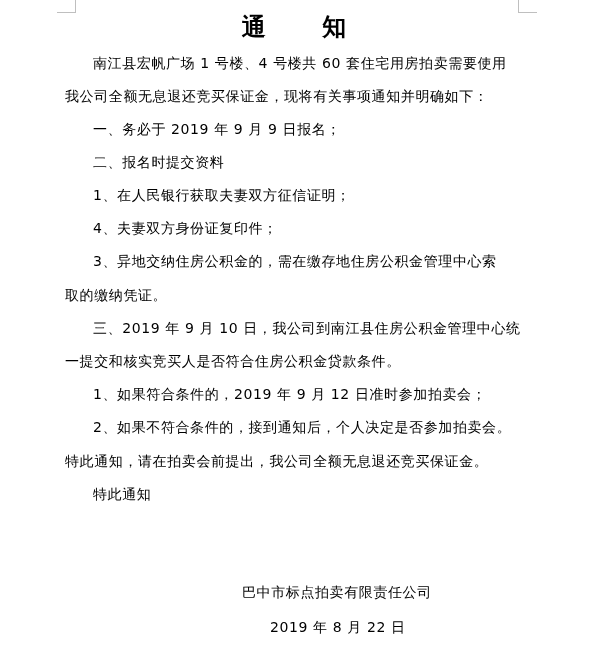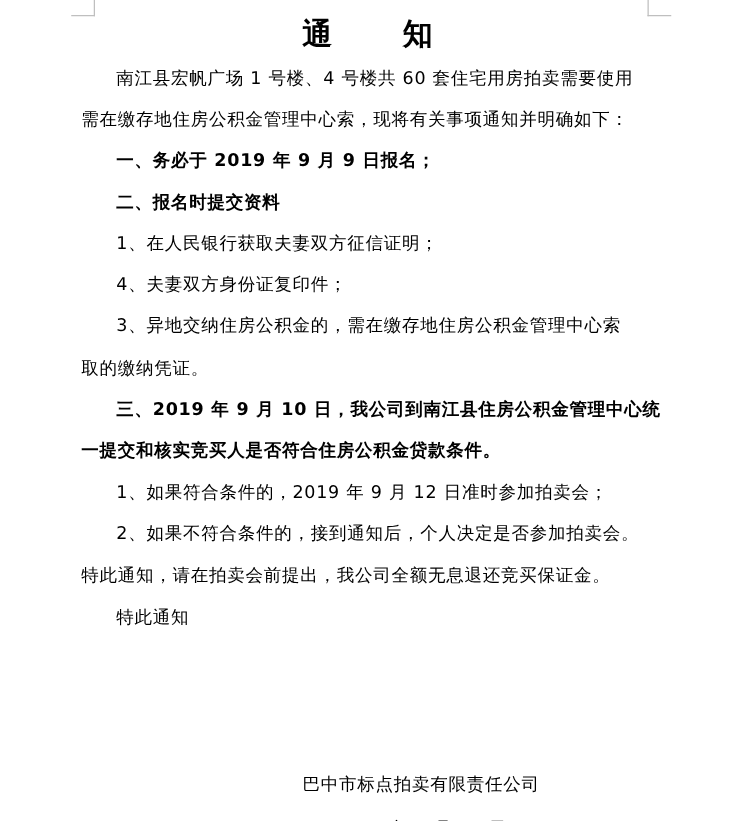--- a/index.html
+++ b/index.html
@@ -13,33 +13,33 @@
   .title {
     position: absolute; top: 12px; left: 0; width: 588px; text-align: center;
     font-family: "DejaVu Serif", "Liberation Serif", serif; font-weight: bold; font-size: 24px;
     letter-spacing: 24px; text-indent: 24px; line-height: 30px;
   }
   .line {
     position: absolute; left: 65px; font-size: 14px; line-height: 20px; white-space: nowrap;
     letter-spacing: 0.6px;
   }
   .line.indent { left: 93px; text-align: right; }
-  .line.bold { font-weight: bold; }
-  .sign { position: absolute; font-size: 14px; line-height: 20px; white-space: nowrap; letter-spacing: 0.6px; margin-top: 36px; }
+  .line.bold { font-weight: normal; }
+  .sign { position: absolute; font-size: 14px; line-height: 20px; white-space: nowrap; letter-spacing: 0.6px; }
 </style>
 </head>
 <body>
 
 <div class="corner left"></div>
 <div class="corner right"></div>
 
 <div class="title">通  知</div>
 
 <div class="line indent" style="top:53px">南江县宏帆广场 1 号楼、4 号楼共 60 套住宅用房拍卖需要使用</div>
-<div class="line" style="top:86px">需在缴存地住房公积金管理中心索，现将有关事项通知并明确如下：</div>
+<div class="line" style="top:86px">我公司全额无息退还竞买保证金，现将有关事项通知并明确如下：</div>
 <div class="line indent bold" style="top:119px">一、务必于 2019 年 9 月 9 日报名；</div>
 <div class="line indent bold" style="top:152px">二、报名时提交资料</div>
 <div class="line indent" style="top:185px">1、在人民银行获取夫妻双方征信证明；</div>
 <div class="line indent" style="top:218px">4、夫妻双方身份证复印件；</div>
 <div class="line indent" style="top:251px">3、异地交纳住房公积金的，需在缴存地住房公积金管理中心索</div>
 <div class="line" style="top:285px">取的缴纳凭证。</div>
 <div class="line indent bold" style="top:318px">三、2019 年 9 月 10 日，我公司到南江县住房公积金管理中心统</div>
 <div class="line bold" style="top:351px">一提交和核实竞买人是否符合住房公积金贷款条件。</div>
 <div class="line indent" style="top:384px">1、如果符合条件的，2019 年 9 月 12 日准时参加拍卖会；</div>
 <div class="line indent" style="top:417px">2、如果不符合条件的，接到通知后，个人决定是否参加拍卖会。</div>

